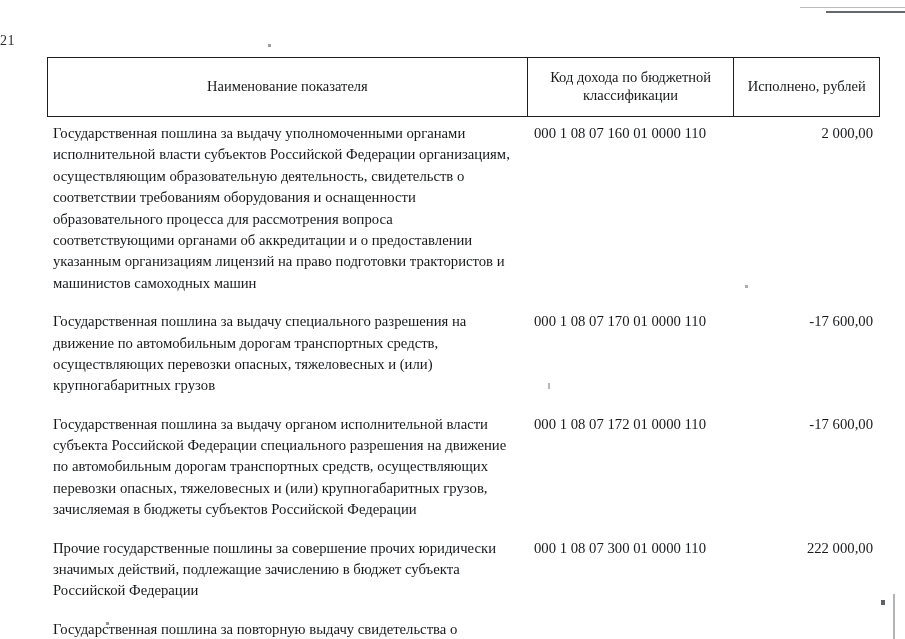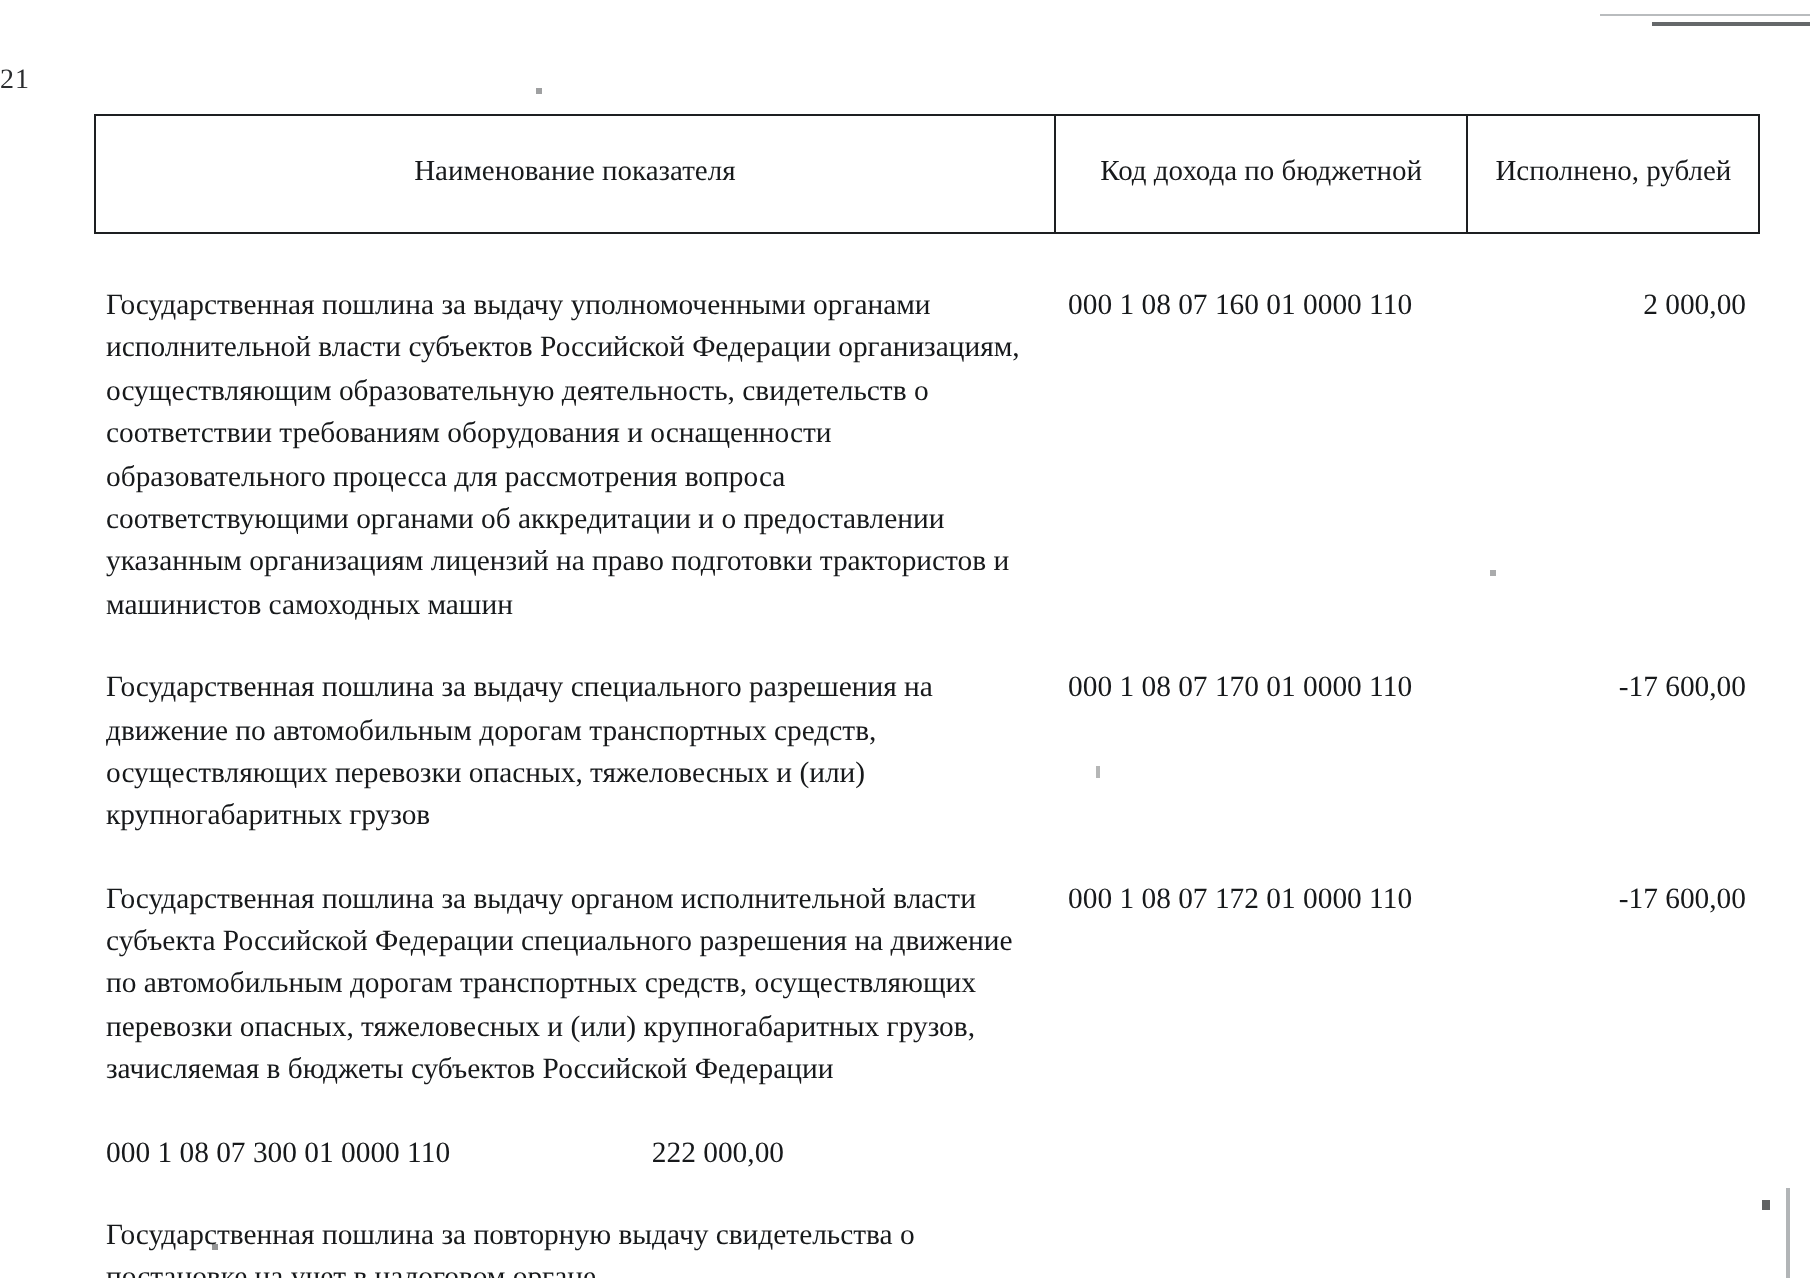--- a/index.html
+++ b/index.html
@@ -98,21 +98,20 @@
   .th-amount { width: 145px; }
 
   .table-body {
     padding-top: 6px;
   }
 
   .table-row {
     display: flex;
     align-items: flex-start;
     margin-bottom: 17px;
-    margin-top: 20px;
   }
   .table-row:last-child { margin-bottom: 0; }
 
   .cell-name {
     width: 481px;
     box-sizing: border-box;
     padding: 0 12px 0 6px;
     font-size: 14.7px;
     line-height: 1.455;
     text-align: left;
@@ -164,20 +163,21 @@
 
 <div class="residual-left-rule"></div>
 
 <div class="report-table">
 
   <div class="table-header">
     <div class="th th-name">Наименование показателя</div>
     <div class="th th-code">
       <div>
         <div>Код дохода по бюджетной</div>
+        <div>классификации</div>
       </div>
     </div>
     <div class="th th-amount">Исполнено, рублей</div>
   </div>
 
   <div class="table-body">
 
     <div class="table-row">
       <div class="cell-name">Государственная пошлина за выдачу уполномоченными органами исполнительной власти субъектов Российской Федерации организациям, осуществляющим образовательную деятельность, свидетельств о соответствии требованиям оборудования и оснащенности образовательного процесса для рассмотрения вопроса соответствующими органами об аккредитации и о предоставлении указанным организациям лицензий на право подготовки трактористов и машинистов самоходных машин</div>
       <div class="cell-code">000 1 08 07 160 01 0000 110</div>
@@ -190,20 +190,21 @@
       <div class="cell-amount">-17 600,00</div>
     </div>
 
     <div class="table-row">
       <div class="cell-name">Государственная пошлина за выдачу органом исполнительной власти субъекта Российской Федерации специального разрешения на движение по автомобильным дорогам транспортных средств, осуществляющих перевозки опасных, тяжеловесных и (или) крупногабаритных грузов, зачисляемая в бюджеты субъектов Российской Федерации</div>
       <div class="cell-code">000 1 08 07 172 01 0000 110</div>
       <div class="cell-amount">-17 600,00</div>
     </div>
 
     <div class="table-row">
+      <div class="cell-name">Прочие государственные пошлины за совершение прочих юридически значимых действий, подлежащие зачислению в бюджет субъекта Российской Федерации</div>
       <div class="cell-code">000 1 08 07 300 01 0000 110</div>
       <div class="cell-amount">222 000,00</div>
     </div>
 
     <div class="table-row">
       <div class="cell-name">Государственная пошлина за повторную выдачу свидетельства о постановке на учет в налоговом органе</div>
     </div>
 
   </div>
 </div>

